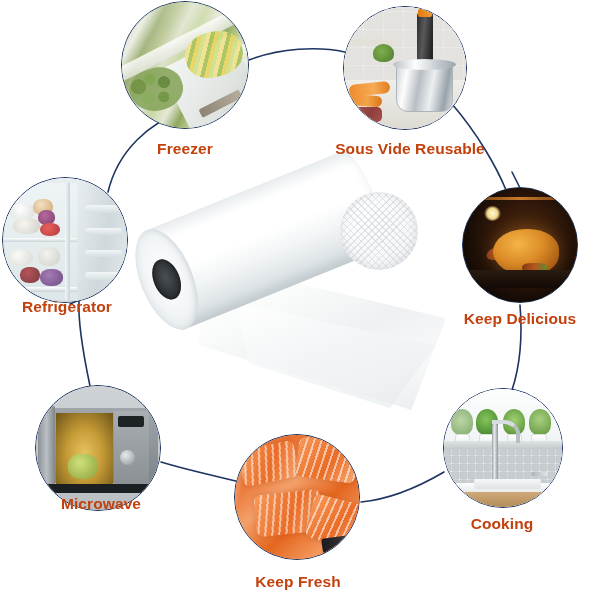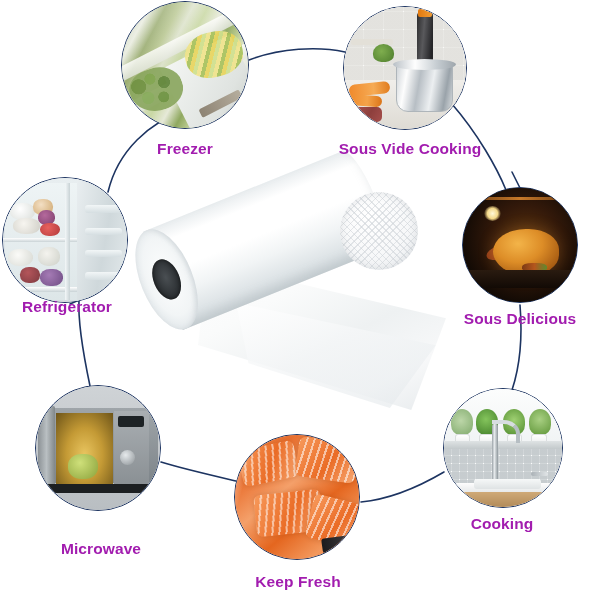--- a/index.html
+++ b/index.html
@@ -39,21 +39,21 @@
   }
   .bubble .scene {
     position: absolute;
     left: 0; top: 0; right: 0; bottom: 0;
   }
   .label {
     position: absolute;
     font-family: "Liberation Sans", sans-serif;
     font-weight: bold;
     font-size: 15.5px;
-    color: #a21caf;
+    color: #c2410c;
     white-space: nowrap;
     letter-spacing: 0.1px;
     text-align: center;
   }
 
   
   #product {
     position: absolute;
     left: 140px;
     top: 200px;
@@ -559,36 +559,36 @@
         <div class="plant"></div>
         <div class="wand"></div>
         <div class="wand-cap"></div>
         <div class="pot-base"></div>
         <div class="pot-rim"></div>
         <div class="carrot"></div>
         <div class="carrot2"></div>
         <div class="meat"></div>
       </div>
     </div>
-    <div class="label" style="left:320px; top:140px; width:180px;">Sous Vide Cooking</div>
+    <div class="label" style="left:320px; top:140px; width:180px;">Sous Vide Reusable</div>
   </div>
 
   <div class="callout">
     <div class="bubble" style="left:462px; top:187px; width:116px; height:116px;">
       <div class="scene scene-oven">
         <div class="cavity"></div>
         <div class="coil"></div>
         <div class="lamp"></div>
         <div class="bird-leg"></div>
         <div class="bird"></div>
         <div class="veg"></div>
         <div class="tray"></div>
       </div>
     </div>
-    <div class="label" style="left:440px; top:310px; width:160px;">Sous Delicious</div>
+    <div class="label" style="left:440px; top:310px; width:160px;">Keep Delicious</div>
   </div>
 
   <div class="callout">
     <div class="bubble" style="left:443px; top:388px; width:120px; height:120px;">
       <div class="scene scene-sink">
         <div class="window"></div>
         <div class="herb h1"></div>
         <div class="herb h2"></div>
         <div class="herb h3"></div>
         <div class="herb h4"></div>
@@ -632,21 +632,21 @@
         <div class="panel"></div>
         <div class="screen"></div>
         <div class="b1"></div>
         <div class="b2"></div>
         <div class="b3"></div>
         <div class="knob"></div>
         <div class="door"></div>
         <div class="base"></div>
       </div>
     </div>
-    <div class="label" style="left:31px; top:540px; width:140px;">Microwave</div>
+    <div class="label" style="left:31px; top:495px; width:140px;">Microwave</div>
   </div>
 
   <div class="callout">
     <div class="bubble" style="left:2px; top:177px; width:126px; height:126px;">
       <div class="scene scene-fridge">
         <div class="interior"></div>
         <div class="doorpanel"></div>
         <div class="rib r1"></div>
         <div class="rib r2"></div>
         <div class="rib r3"></div>

